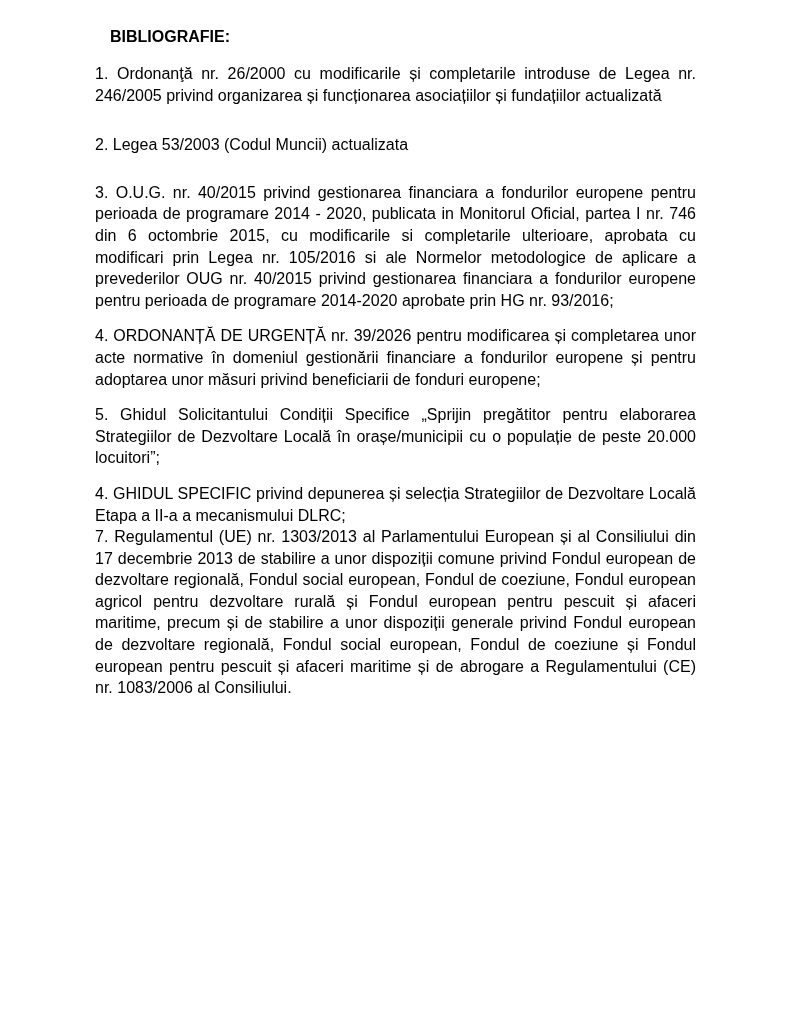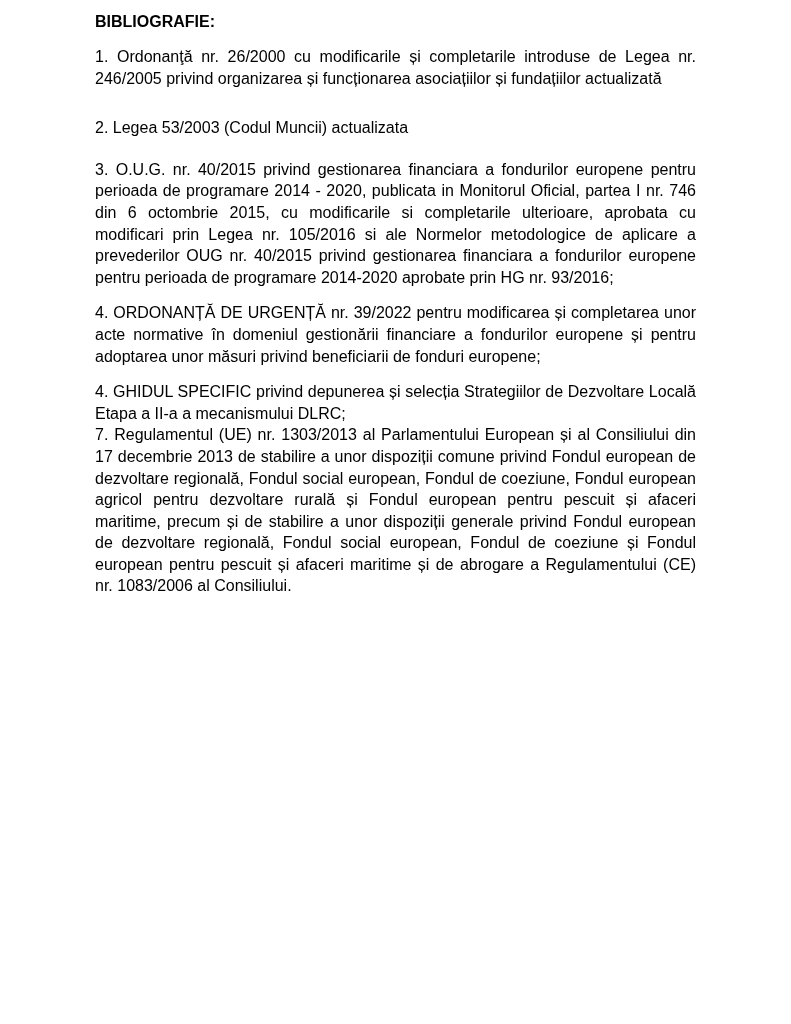--- a/index.html
+++ b/index.html
@@ -18,38 +18,38 @@
     .page {
       position: absolute;
       left: 95px;
       top: 0px;
       width: 601px;
     }
     .title {
       font-weight: bold;
       font-size: 16px;
       line-height: 22px;
-      margin: 0;
+      margin: 15px;
       padding-top: 11px;
     }
     .ref {
       font-size: 16px;
       line-height: 21.6px;
       text-align: justify;
       margin: 0;
     }
     .ref-list {
       list-style: none;
       padding: 0;
       margin: 0;
     }
     .ref-list li { margin: 0; }
     #ref-1 { margin-top: 13px; }
     #ref-2 { margin-top: 28px; }
-    #ref-3 { margin-top: 20px; }
+    #ref-3 { margin-top: 26px; }
     #ref-4 { margin-top: 14px; }
     #ref-5 { margin-top: 14px; }
     #ref-6 { margin-top: 14px; }
     #ref-7 { margin-top: 0; }
   </style>
 </head>
 <body>
 
 <div class="page">
   <h1 class="title">BIBLIOGRAFIE:</h1>
@@ -57,21 +57,24 @@
     <li id="ref-1">
       <p class="ref">1. Ordonanţă nr. 26/2000 cu modificarile și completarile introduse de Legea nr. 246/2005 privind organizarea și funcționarea asociațiilor și fundațiilor actualizată</p>
     </li>
     <li id="ref-2">
       <p class="ref">2. Legea 53/2003 (Codul Muncii) actualizata</p>
     </li>
     <li id="ref-3">
       <p class="ref">3. O.U.G. nr. 40/2015 privind gestionarea financiara a fondurilor europene pentru perioada de programare 2014 - 2020, publicata in Monitorul Oficial, partea I nr. 746 din 6 octombrie 2015, cu modificarile si completarile ulterioare, aprobata cu modificari prin Legea nr. 105/2016 si ale Normelor metodologice de aplicare a prevederilor OUG nr. 40/2015 privind gestionarea financiara a fondurilor europene pentru perioada de programare 2014-2020 aprobate prin HG nr. 93/2016;</p>
     </li>
     <li id="ref-4">
-      <p class="ref">4. ORDONANȚĂ DE URGENȚĂ nr. 39/2022 pentru modificarea și completarea unor acte normative în domeniul gestionării financiare a fondurilor europene și pentru adoptarea unor măsuri privind beneficiarii de fonduri europene;</p>
+      <p class="ref">4. ORDONANȚĂ DE URGENȚĂ nr. 39/2026 pentru modificarea și completarea unor acte normative în domeniul gestionării financiare a fondurilor europene și pentru adoptarea unor măsuri privind beneficiarii de fonduri europene;</p>
+    </li>
+    <li id="ref-5">
+      <p class="ref">5. Ghidul Solicitantului Condiții Specifice „Sprijin pregătitor pentru elaborarea Strategiilor de Dezvoltare Locală în orașe/municipii cu o populație de peste 20.000 locuitori”;</p>
     </li>
     <li id="ref-6">
       <p class="ref">4. GHIDUL SPECIFIC privind depunerea și selecția Strategiilor de Dezvoltare Locală Etapa a II-a a mecanismului DLRC;</p>
     </li>
     <li id="ref-7">
       <p class="ref">7. Regulamentul (UE) nr. 1303/2013 al Parlamentului European și al Consiliului din 17 decembrie 2013 de stabilire a unor dispoziții comune privind Fondul european de dezvoltare regională, Fondul social european, Fondul de coeziune, Fondul european agricol pentru dezvoltare rurală și Fondul european pentru pescuit și afaceri maritime, precum și de stabilire a unor dispoziții generale privind Fondul european de dezvoltare regională, Fondul social european, Fondul de coeziune și Fondul european pentru pescuit și afaceri maritime și de abrogare a Regulamentului (CE) nr. 1083/2006 al Consiliului.</p>
     </li>
   </ol>
 </div>
 

